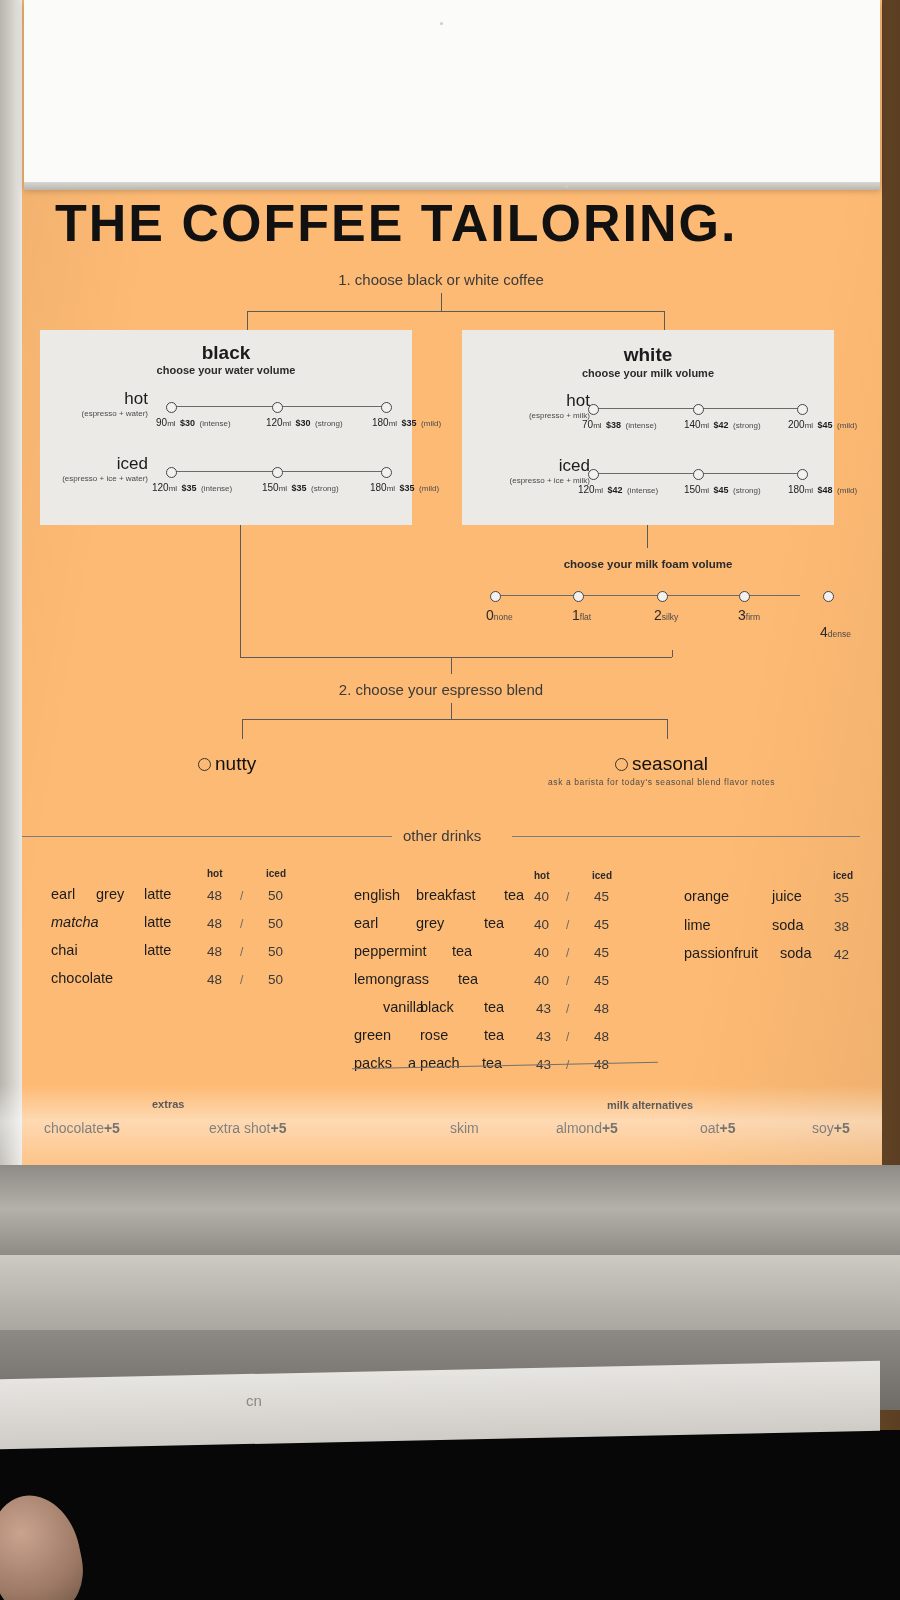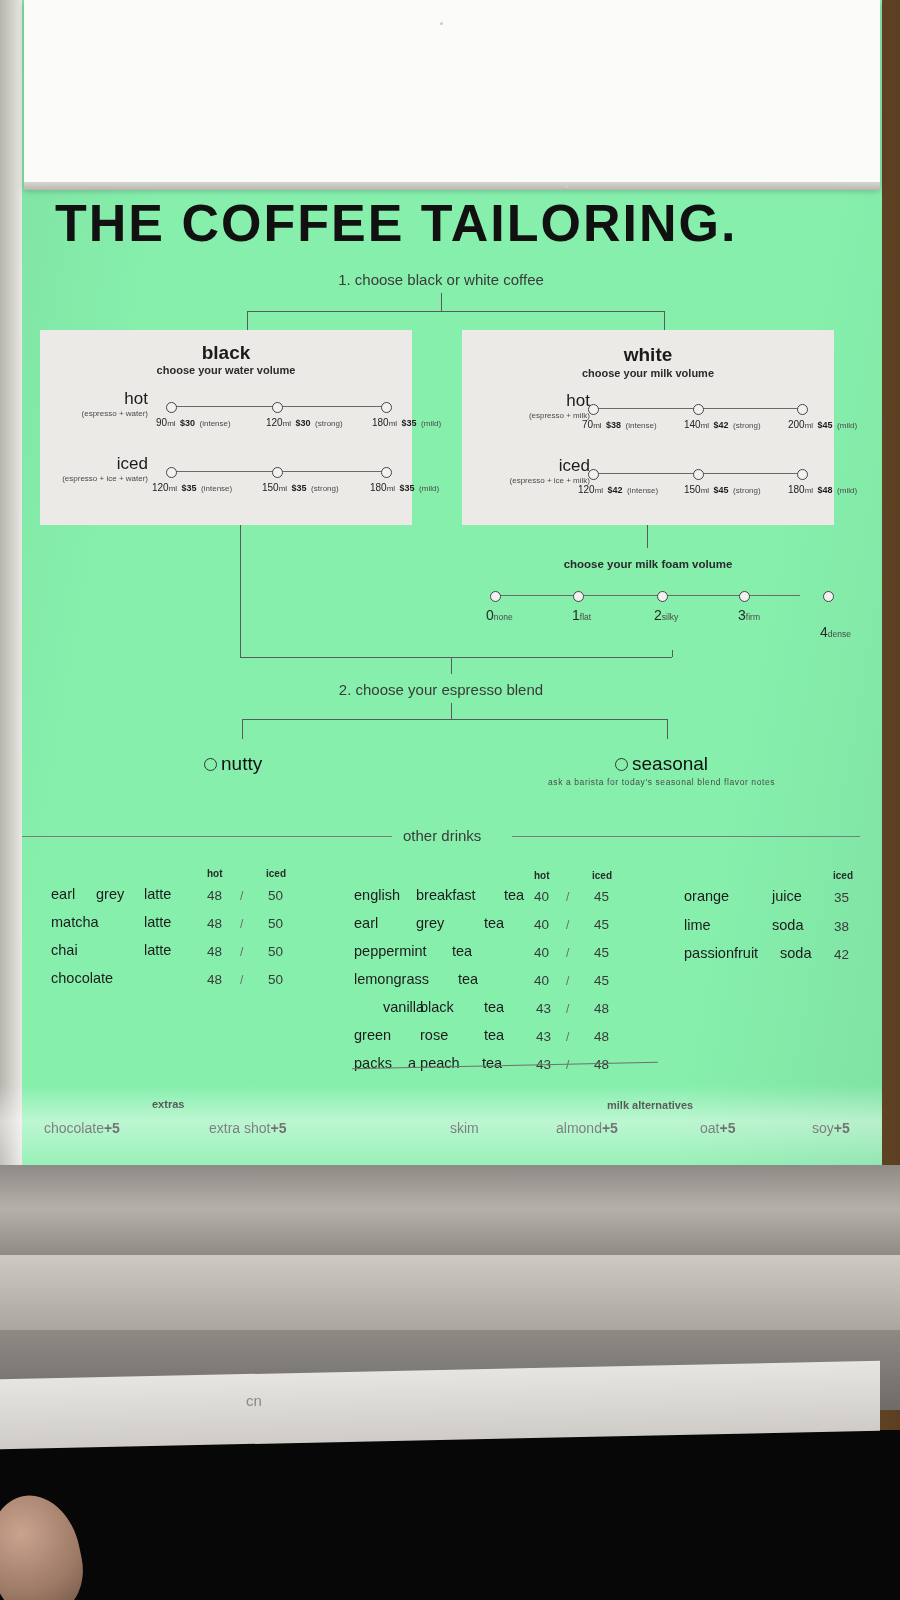--- a/index.html
+++ b/index.html
@@ -21,21 +21,21 @@
   }
   .finger{
     position:absolute;left:-10px;top:1495px;width:90px;height:120px;
     background:radial-gradient(circle at 40% 30%,#caa38e,#9d7a66 60%,#6d5244 100%);
     border-radius:50% 50% 40% 40%;
     transform:rotate(-12deg);
   }
   
   .sheet{
     position:absolute;left:0;top:0;width:882px;height:1165px;
-    background:#86efac;
+    background:#fdba74;
   }
   .sheet:before{ 
     content:"";position:absolute;inset:0;
     background:linear-gradient(100deg,rgba(0,0,0,.06) 0%,rgba(255,255,255,0) 18%,rgba(255,255,255,0) 80%,rgba(0,0,0,.05) 100%);
     pointer-events:none;
   }
   .sheet-left-edge{
     position:absolute;left:0;top:0;width:22px;height:1165px;
     background:linear-gradient(90deg,#b8b5ae,#e9e7e3);
   }
@@ -316,21 +316,21 @@
     <div class="ln hline" style="left:240px;top:657px;width:432px;"></div>
     <div class="ln vline" style="left:451px;top:657px;height:17px;"></div>
 
     <div class="step step2">2. choose your espresso blend</div>
 
     <div class="ln vline" style="left:451px;top:703px;height:16px;"></div>
     <div class="ln hline" style="left:242px;top:719px;width:426px;"></div>
     <div class="ln vline" style="left:242px;top:719px;height:20px;"></div>
     <div class="ln vline" style="left:667px;top:719px;height:20px;"></div>
 
-    <div class="blend" style="left:204px;top:753px;text-align:right;">
+    <div class="blend" style="left:198px;top:753px;text-align:right;">
       <span class="ring"></span><span>nutty</span>
     </div>
     <div class="blend" style="left:615px;top:753px;">
       <span class="ring"></span><span>seasonal</span>
     </div>
     <div class="blend-note" style="left:548px;top:777px;">ask  a  barista  for  today's  seasonal  blend  flavor  notes</div>
 
     <div class="div-left"></div>
     <div class="div-right"></div>
     <div class="div-label">other drinks</div>
@@ -341,21 +341,21 @@
     <div class="drow" style="left:51px;top:886px;">
       <span style="position:absolute;left:0;">earl</span>
       <span style="position:absolute;left:45px;">grey</span>
       <span style="position:absolute;left:93px;">latte</span>
     </div>
     <div class="price" style="left:207px;top:888px;">48</div>
     <div class="slash" style="left:240px;top:889px;">/</div>
     <div class="price" style="left:268px;top:888px;">50</div>
 
     <div class="drow" style="left:51px;top:914px;">
-      <span style="position:absolute;left:0;">matcha</span>
+      <span style="position:absolute;left:0;font-style:italic;">matcha</span>
       <span style="position:absolute;left:93px;">latte</span>
     </div>
     <div class="price" style="left:207px;top:916px;">48</div>
     <div class="slash" style="left:240px;top:917px;">/</div>
     <div class="price" style="left:268px;top:916px;">50</div>
 
     <div class="drow" style="left:51px;top:942px;">
       <span style="position:absolute;left:0;">chai</span>
       <span style="position:absolute;left:93px;">latte</span>
     </div>

